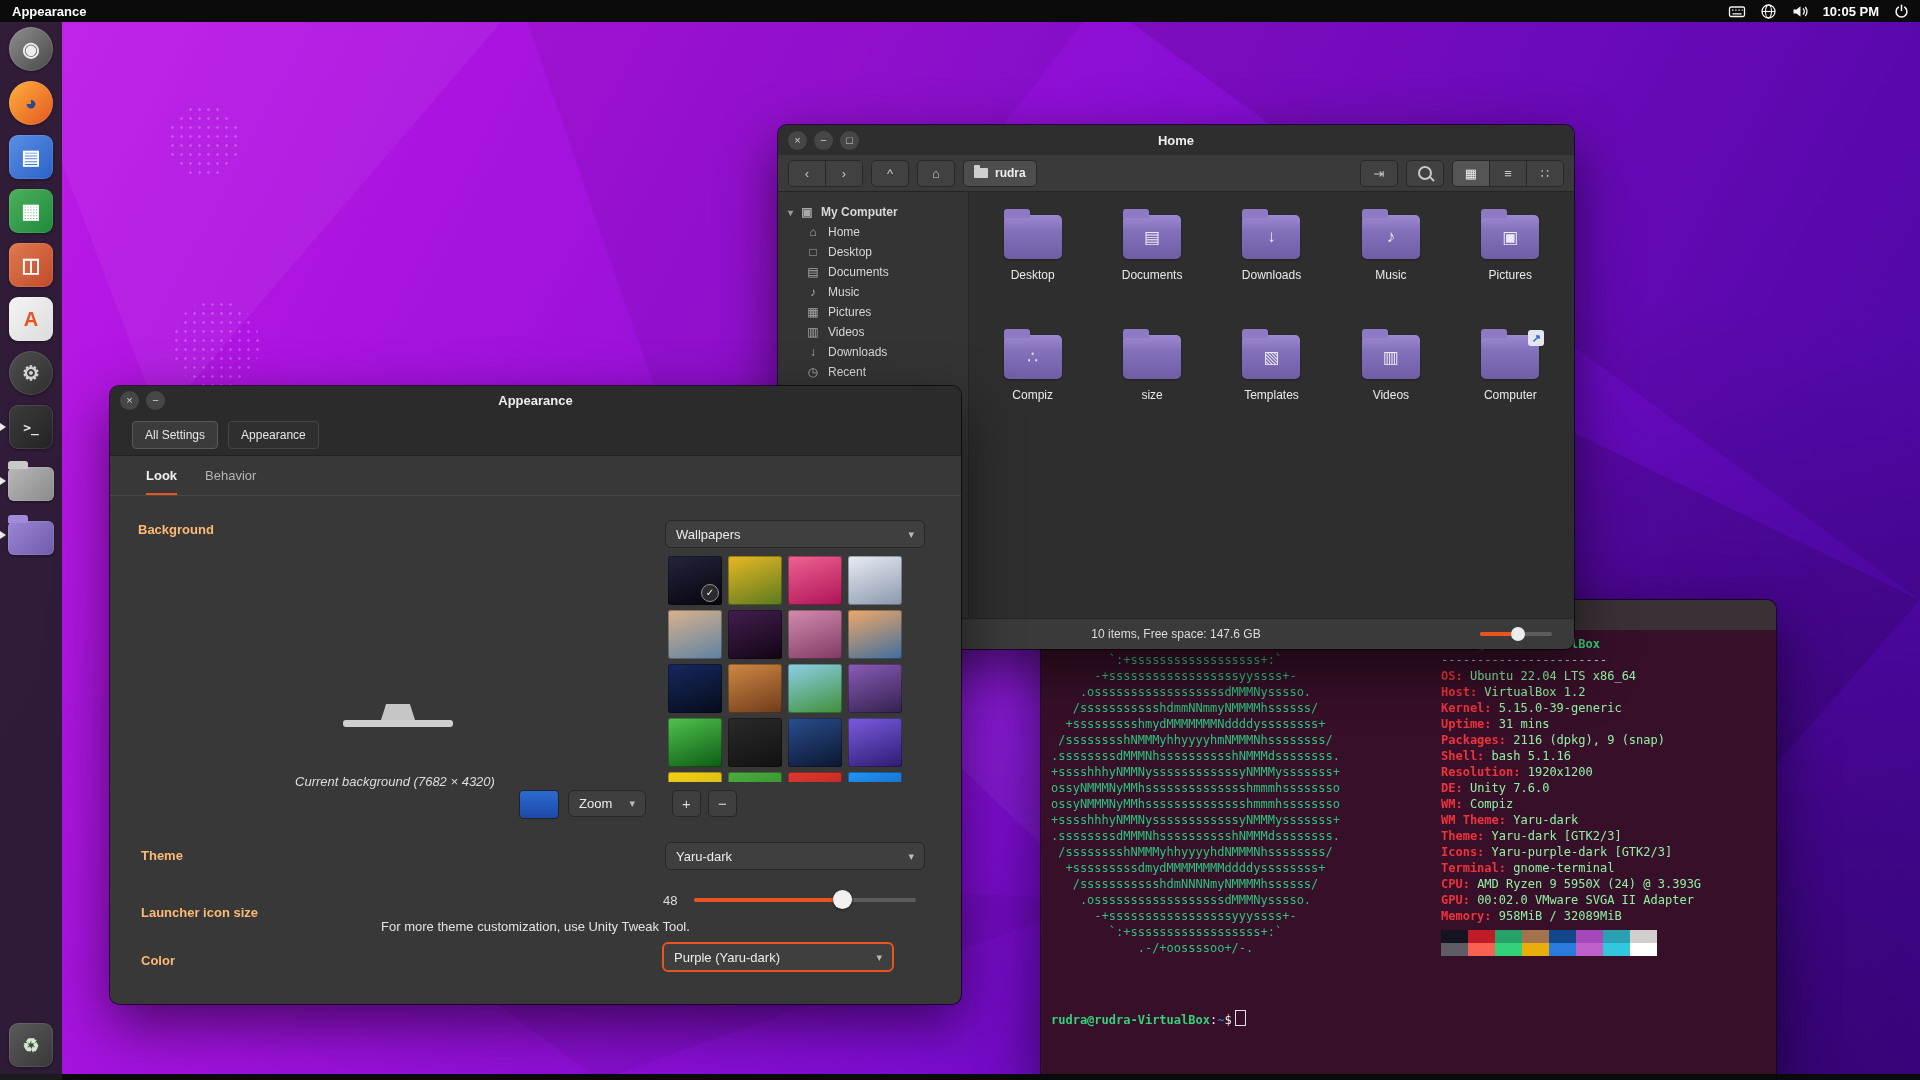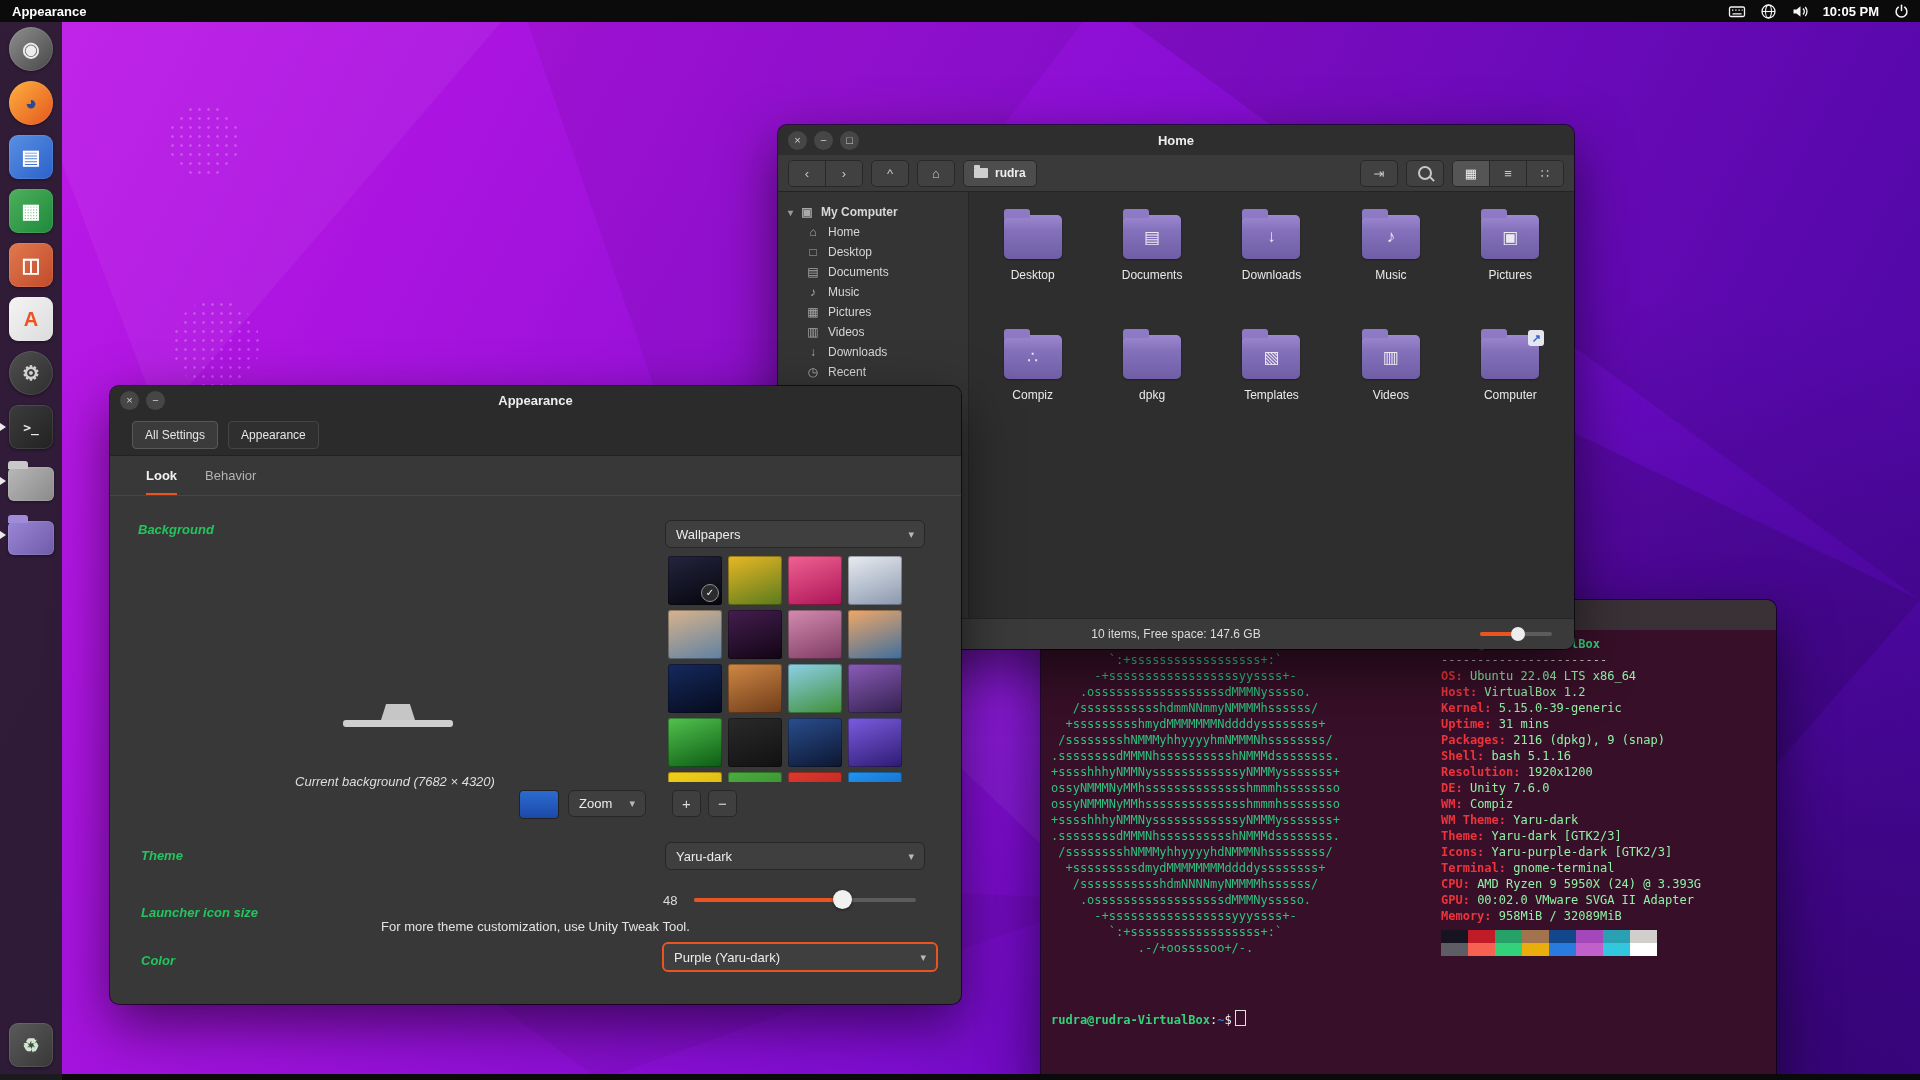--- a/index.html
+++ b/index.html
@@ -85,21 +85,21 @@
   
   #settings{left:110px;top:386px;width:851px;height:618px;background:#383838;z-index:30;}
   #settings .titlebar{height:28px;background:#2b2b2b;}
   .nav-strip{position:absolute;left:0;top:28px;right:0;height:42px;background:#2b2b2b;border-bottom:1px solid #222;
     display:flex;align-items:center;gap:10px;padding:0 22px;box-sizing:border-box;}
   .nav-btn{height:26px;padding:0 12px;background:#3b3b3b;border:1px solid #585858;border-radius:4px;color:#e7e7e7;font-size:12px;display:flex;align-items:center;}
   .nav-btn.current{background:#2f2f2f;border-color:#454545;}
   .tabs{position:absolute;left:0;top:70px;right:0;height:40px;border-bottom:1px solid #474747;display:flex;gap:28px;padding:12px 36px 0;box-sizing:border-box;}
   .tab{font-size:13px;color:#b3b3b3;padding-bottom:9px;}
   .tab.active{color:#f2f2f2;border-bottom:2px solid #e95420;font-weight:bold;}
-  .sec-label{position:absolute;font-size:13px;font-weight:bold;color:#22c55e;font-style:italic;}
+  .sec-label{position:absolute;font-size:13px;font-weight:bold;color:#fdba74;}
   .combo{position:absolute;display:flex;align-items:center;justify-content:space-between;background:#3f3f3f;
     border:1px solid #272727;border-radius:6px;padding:0 10px;color:#ececec;font-size:13px;box-sizing:border-box;}
   .combo .chev{color:#b9b9b9;font-size:11px;margin-left:8px;}
   .combo.focus{border:2px solid #e95420;}
   .monitor{position:absolute;left:171px;top:178px;width:227px;height:140px;background:#d2d2d2;border-radius:6px;
     padding:8px 8px 20px;box-sizing:border-box;}
   .monitor .screen{position:relative;width:100%;height:100%;border-radius:2px;overflow:hidden;
     background:linear-gradient(115deg,#b517ea 0%,#8a0fd4 55%,#6c0ac0 100%);}
   .monitor .chin-label{position:absolute;bottom:4px;left:0;right:0;text-align:center;font-size:10px;color:#5a5a5a;}
   .m-neck{position:absolute;left:271px;top:318px;width:34px;height:16px;background:#c6c6c6;
@@ -413,21 +413,21 @@
             <span class="file-label">Pictures</span>
           </div>
           <div class="file-item">
             <span class="folder">
               <span class="emblem">∴</span>
             </span>
             <span class="file-label">Compiz</span>
           </div>
           <div class="file-item">
             <span class="folder"></span>
-            <span class="file-label">dpkg</span>
+            <span class="file-label">size</span>
           </div>
           <div class="file-item">
             <span class="folder">
               <span class="emblem">▧</span>
             </span>
             <span class="file-label">Templates</span>
           </div>
           <div class="file-item">
             <span class="folder">
               <span class="emblem">▥</span>
@@ -520,20 +520,20 @@
     <span class="sec-label" style="left:31px;top:507px;margin-top:12px;">Launcher icon size</span>
     <span class="size-value" style="left:553px;top:507px;">48</span>
     <span class="slider" style="left:584px;top:512px;width:222px;">
       <span class="fill" style="width:148px;"></span>
       <span class="knob" style="left:139px;"></span>
     </span>
 
     <div class="tip">For more theme customization, use Unity Tweak Tool.</div>
 
     <span class="sec-label" style="left:31px;top:567px;">Color</span>
-    <span class="combo focus" style="left:552px;top:556px;width:276px;height:30px;">
+    <span class="combo focus" style="left:552px;top:556px;width:232px;height:30px;">
       <span>Purple (Yaru-dark)</span>
       <span class="chev">▾</span>
     </span>
   </div>
 
   <div id="bottom-strip"></div>
 </div>
 
 </body></html>

